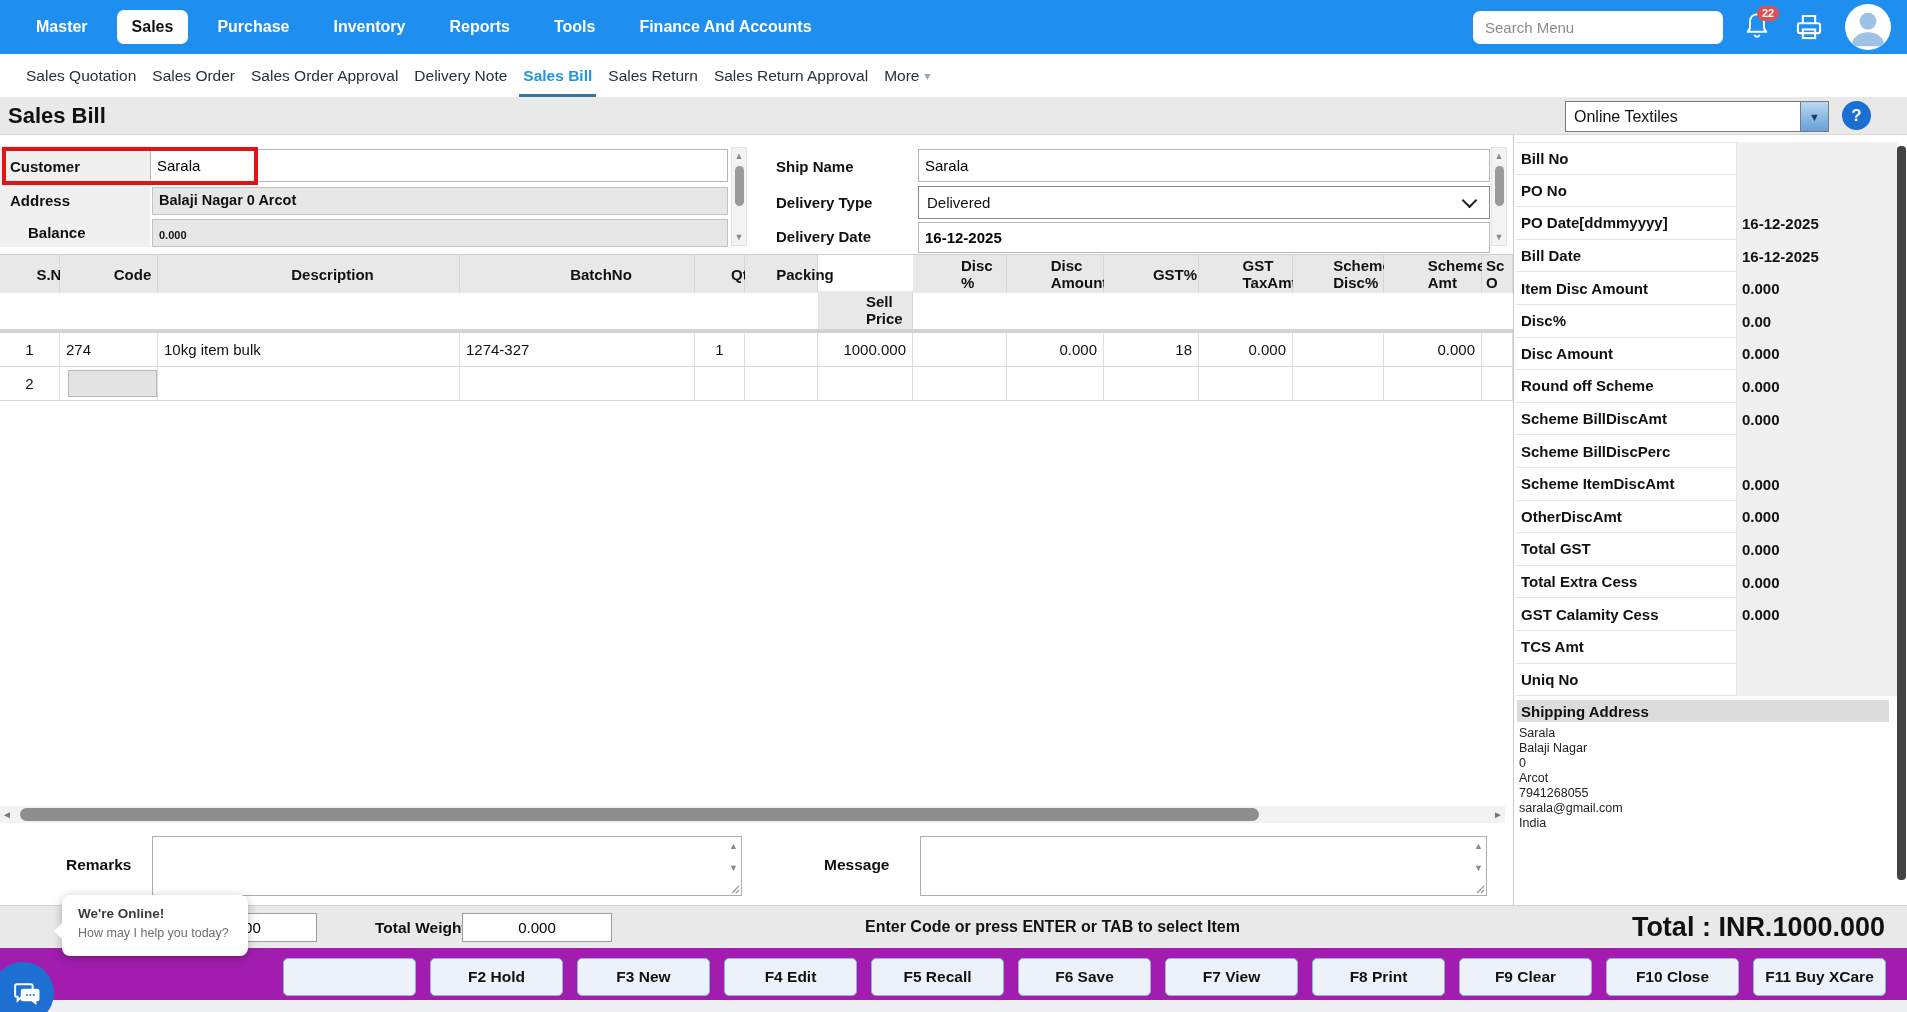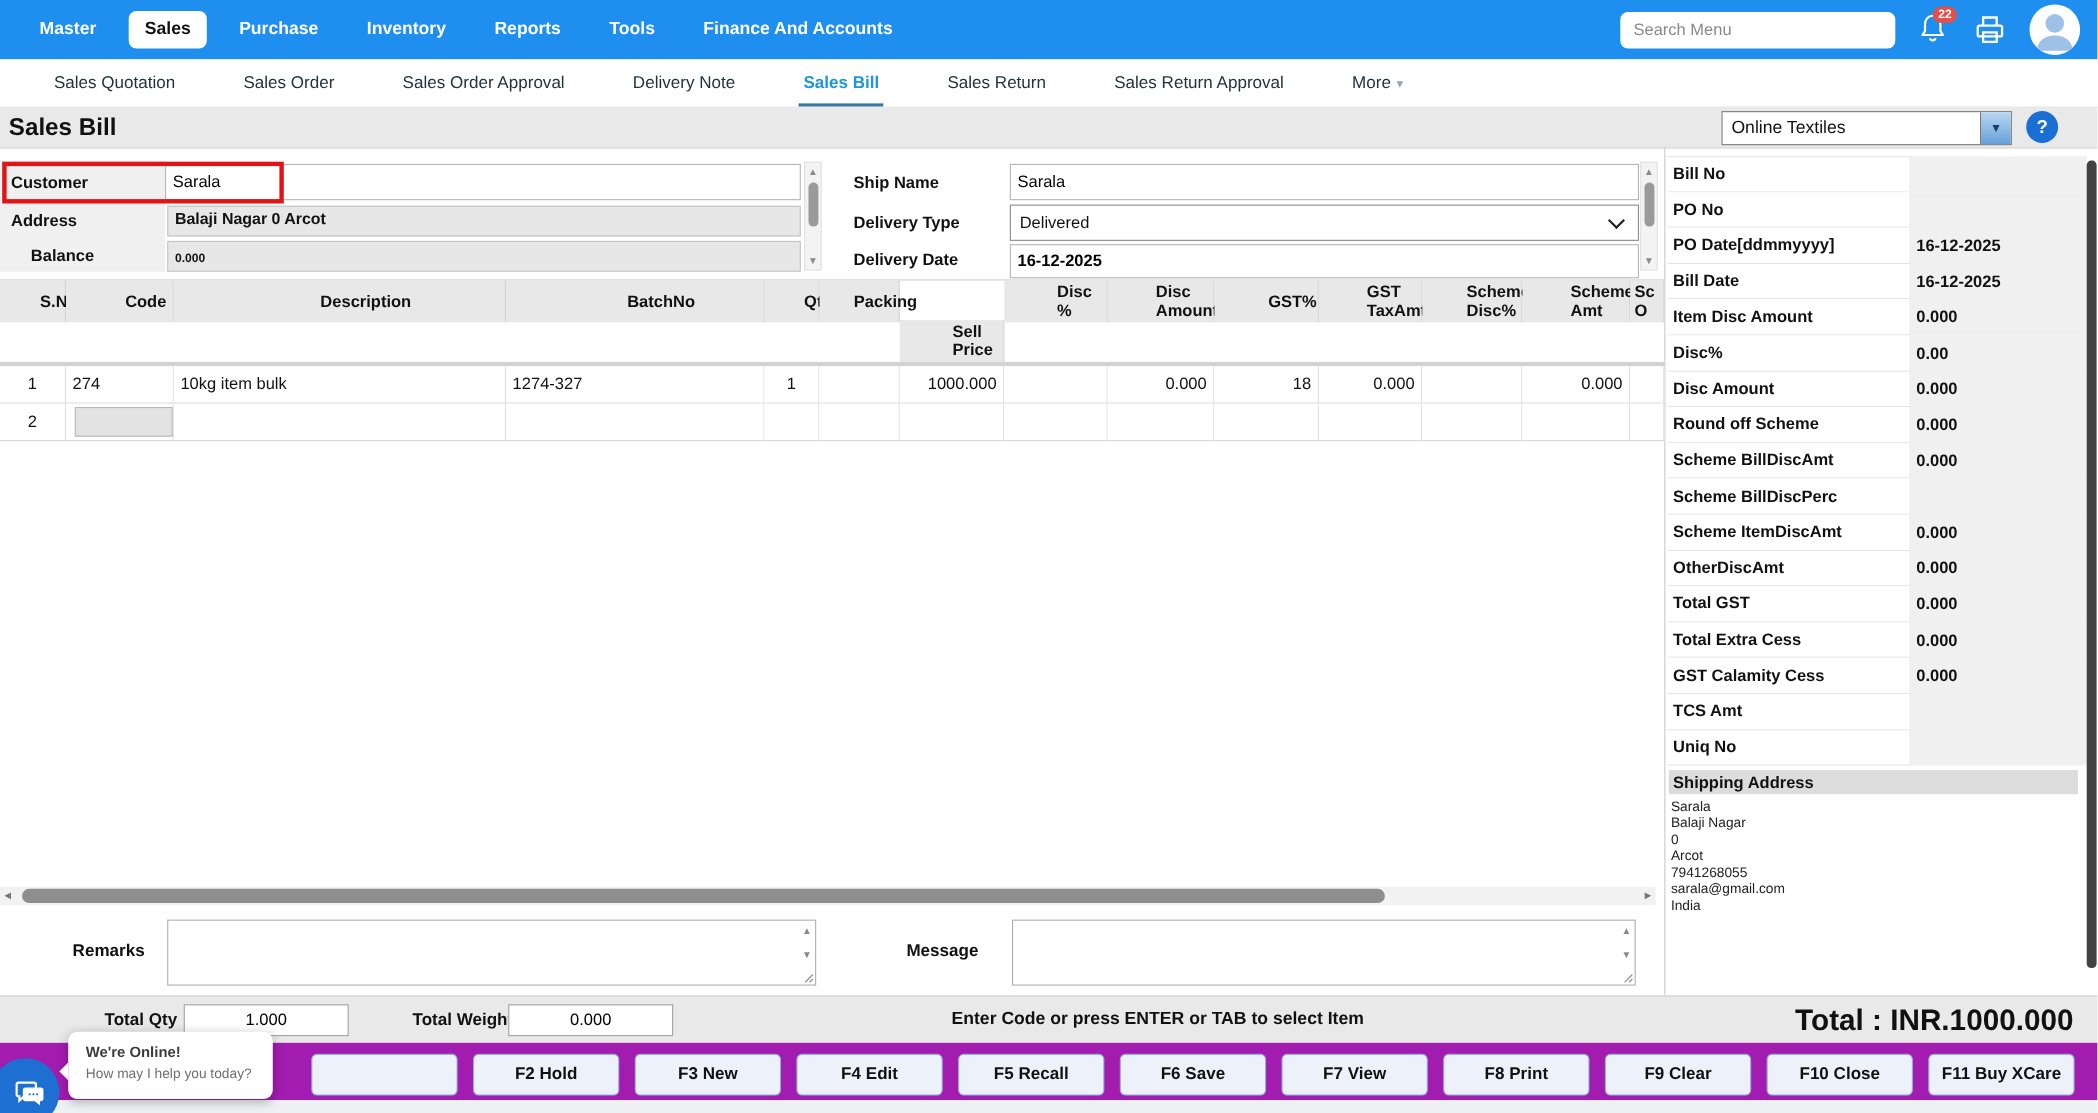--- a/index.html
+++ b/index.html
@@ -19,21 +19,21 @@
   .search-input::placeholder{color:#8a8a8a;}
   .bell-wrap{position:relative;width:30px;height:34px;}
   .badge{position:absolute;top:-4px;left:14px;background:#e2504e;color:#fff;font-size:11px;
          font-weight:700;border-radius:9px;padding:1px 5px;line-height:13px;}
   .avatar{width:46px;height:46px;border-radius:50%;background:#fff;display:flex;
           align-items:center;justify-content:center;overflow:hidden;}
 
   
   .tabsbar{position:absolute;left:0;top:54px;width:1907px;height:43px;background:#fff;
            border-bottom:1px solid #dde4e8;display:flex;align-items:stretch;padding-left:18px;}
-  .tab{font-size:15.5px;color:#24323c;display:flex;align-items:center;gap:5px;margin:0 31px;
+  .tab{font-size:15.5px;color:#24323c;display:flex;align-items:center;gap:5px;margin:0 8px;
        cursor:pointer;white-space:nowrap;position:relative;}
   .tab.active{color:#2196d9;font-weight:700;}
   .tab.active::after{content:"";position:absolute;left:-4px;right:-4px;bottom:0;height:3px;background:#36789f;}
   .tab .caret{color:#9aa4ab;font-size:12px;}
 
   
   .titlebar{position:absolute;left:0;top:97px;width:1907px;height:37px;background:#e9e9e9;
             border-bottom:1px solid #d7d7d7;display:flex;align-items:center;}
   .page-title{font-size:22px;font-weight:700;padding-left:8px;}
   .company-select{position:absolute;right:78px;top:4px;width:262px;height:29px;background:#fff;
@@ -119,21 +119,21 @@
   
   .fnbar{position:absolute;left:0;top:948px;width:1907px;height:52px;background:#a21caf;}
   .fnbtns{position:absolute;left:283px;top:10px;display:flex;gap:14px;}
   .fn-btn{width:133px;height:38px;background:#edf2fa;border:1px solid #8fb2da;border-radius:5px;
           font-weight:700;font-size:15.5px;color:#111;font-family:inherit;cursor:pointer;}
   .bottom-strip{position:absolute;left:0;top:1000px;width:1907px;height:12px;background:#eef0f1;}
 
   
   .chat-circle{position:absolute;left:-8px;top:962px;width:62px;height:62px;border-radius:50%;
                background:#1d6fd2;z-index:20;display:flex;align-items:center;justify-content:center;cursor:pointer;}
-  .chat-pop{position:absolute;left:62px;top:938px;width:186px;height:61px;background:#fff;border-radius:8px;
+  .chat-pop{position:absolute;left:62px;top:895px;width:186px;height:61px;background:#fff;border-radius:8px;
             box-shadow:0 2px 10px rgba(0,0,0,.28);z-index:19;padding:11px 0 0 16px;box-sizing:border-box;}
   .chat-pop::before{content:"";position:absolute;left:-8px;top:28px;border:8px solid transparent;
                     border-right-color:#fff;border-left:none;}
   .chat-title{font-size:13.5px;font-weight:700;color:#3c3c3c;}
   .chat-sub{font-size:12.5px;color:#6e6e6e;margin-top:5px;}
 </style>
 </head>
 <body>
 
 <div id="app">

